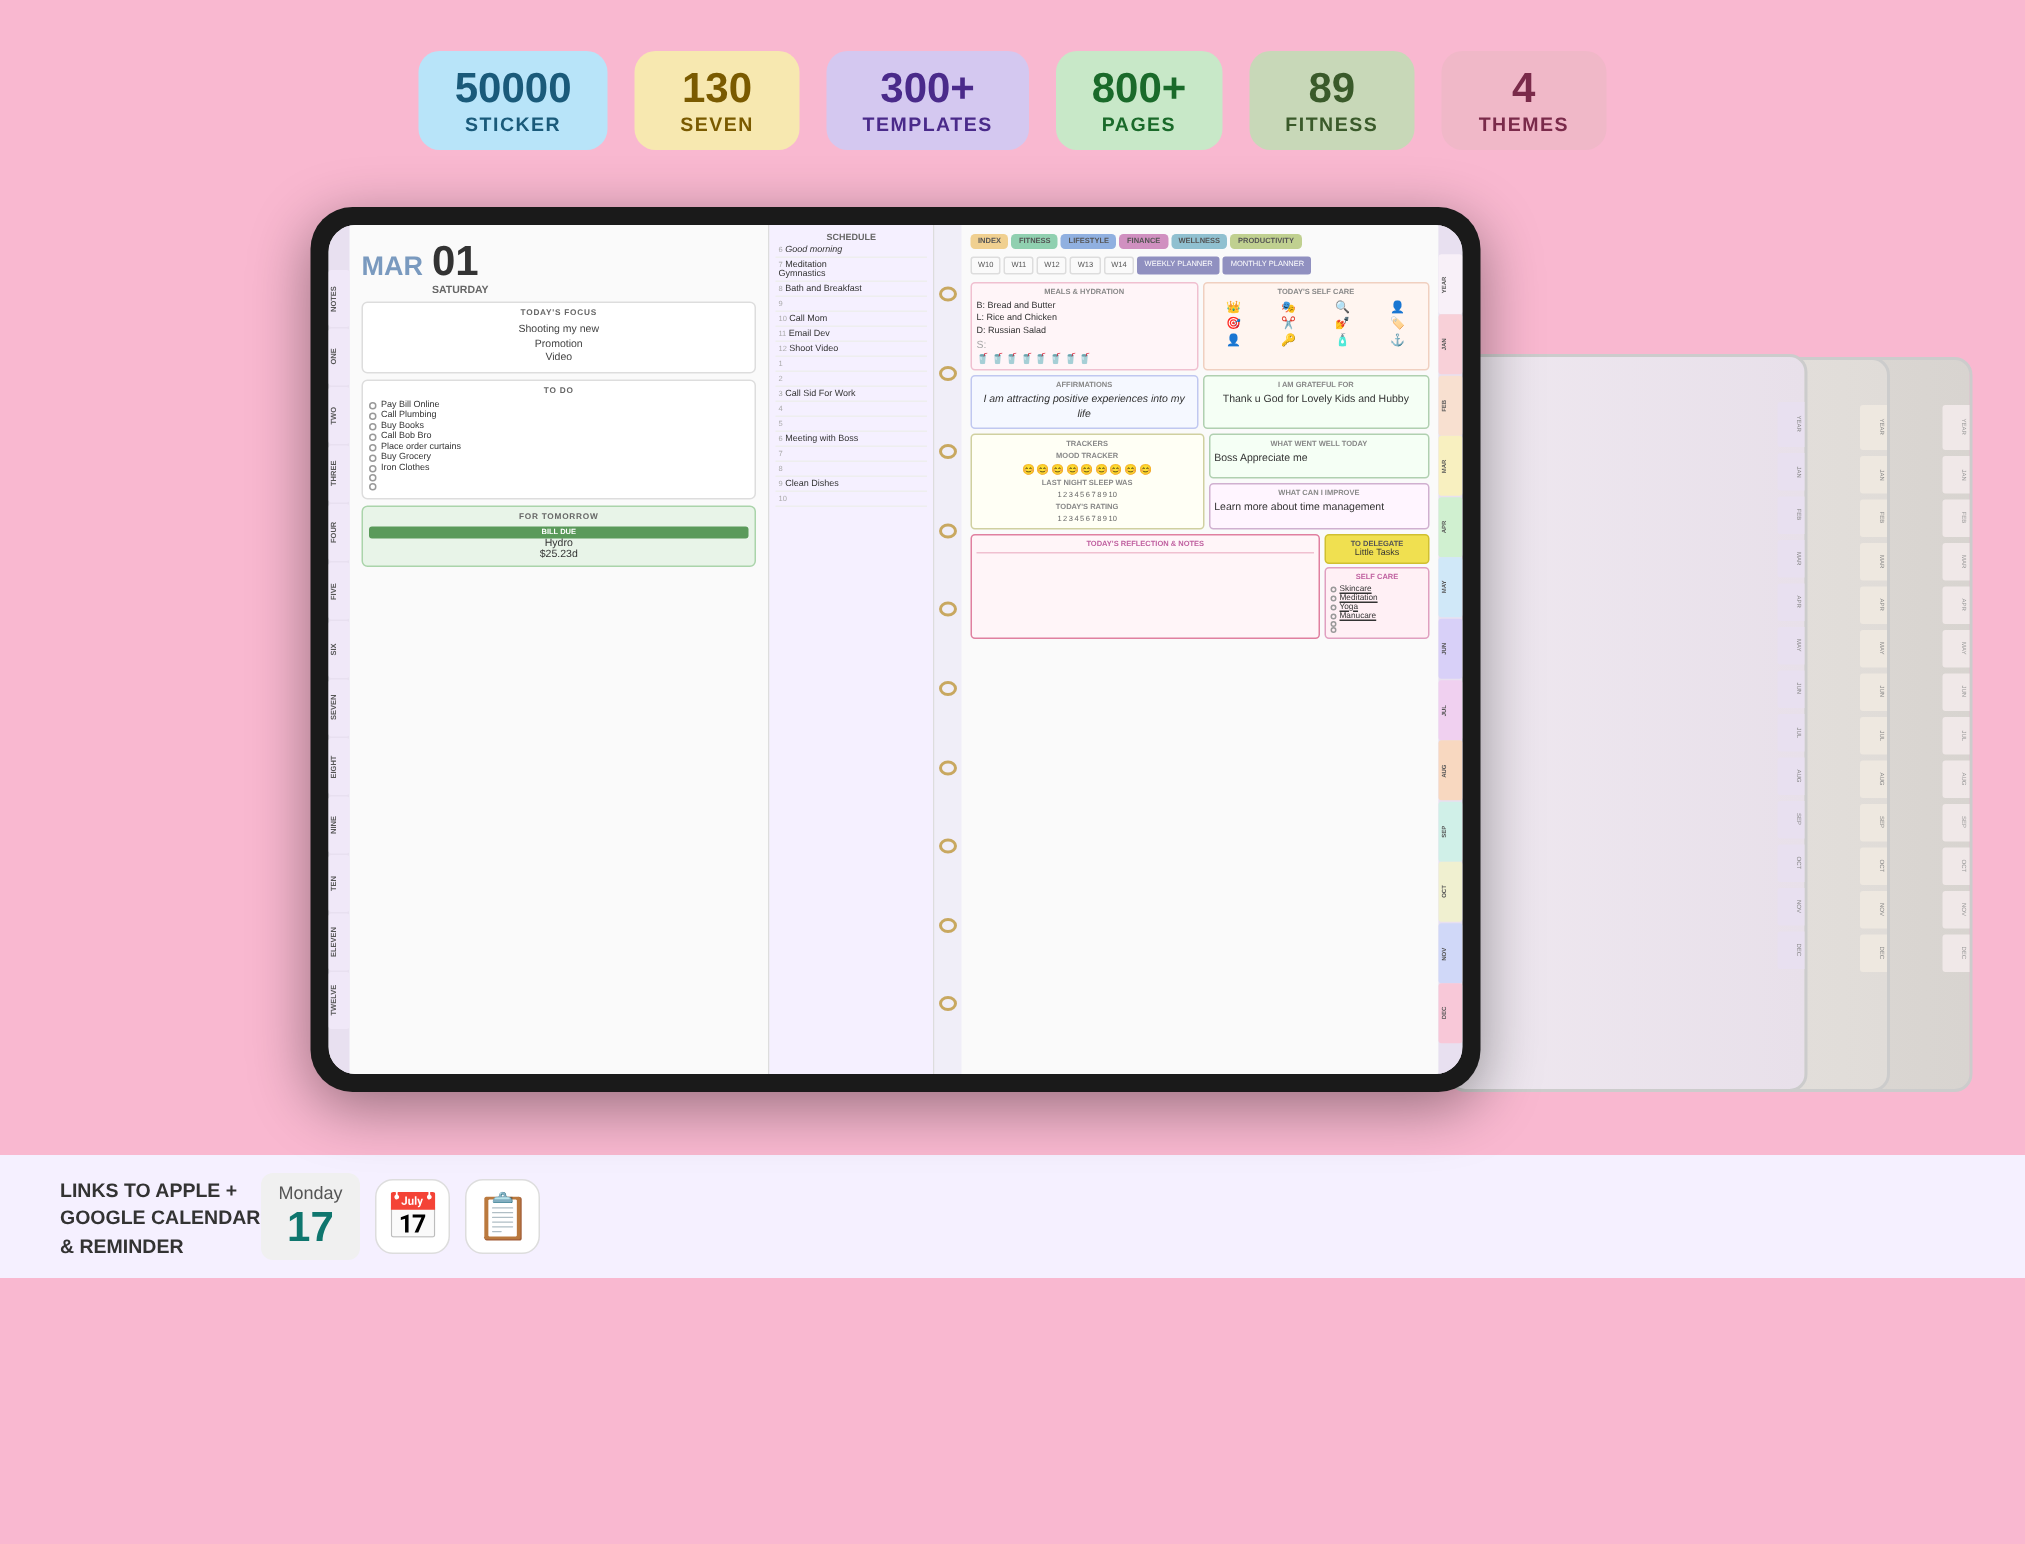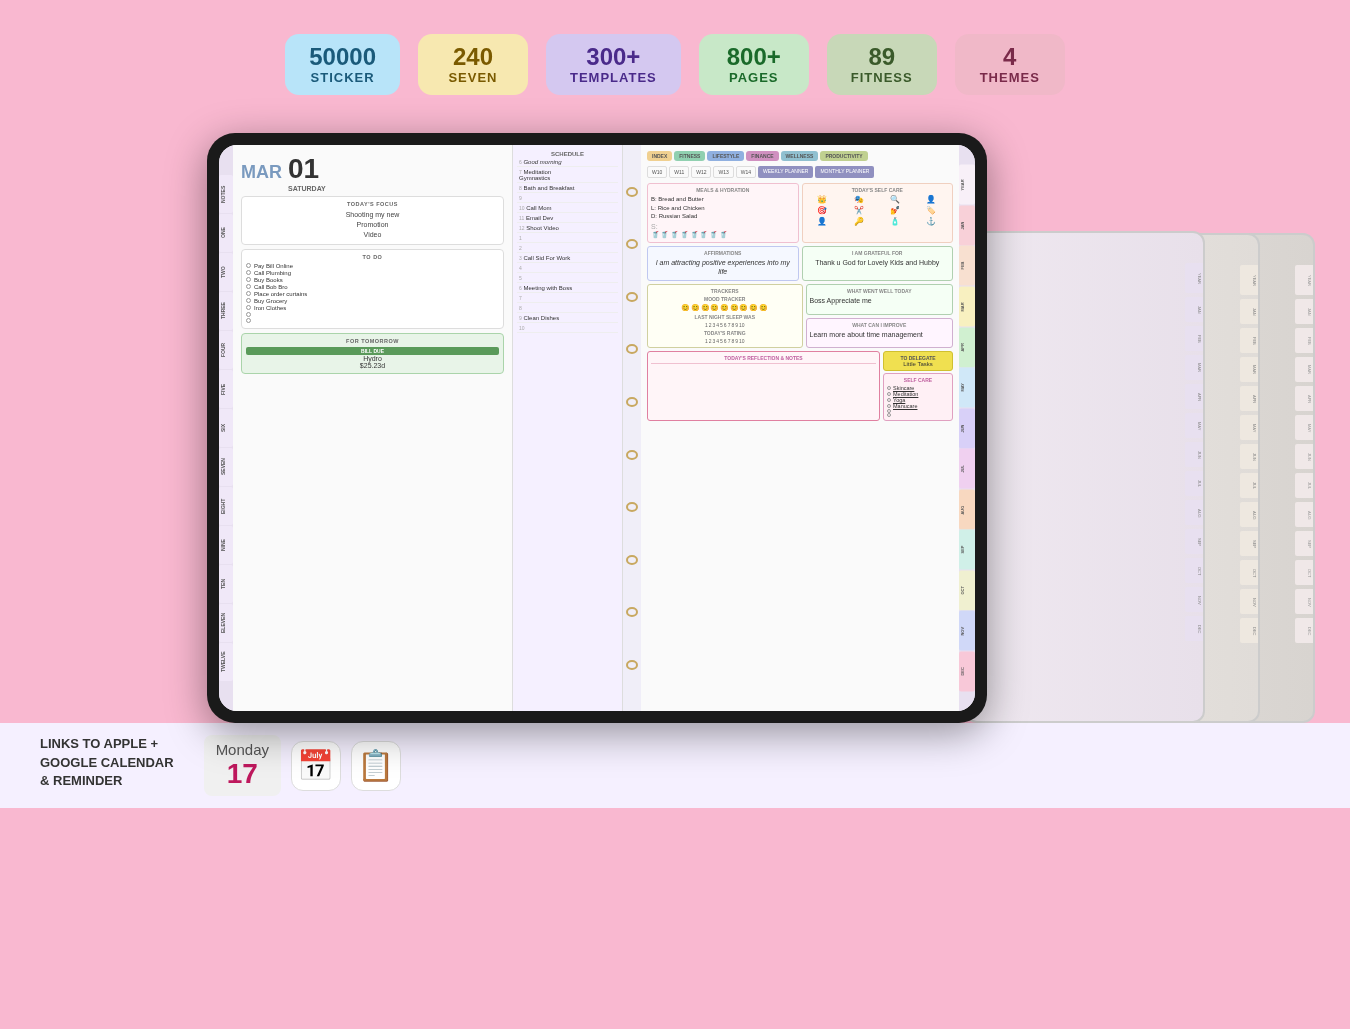--- a/index.html
+++ b/index.html
@@ -49,21 +49,21 @@
       justify-content: center;
       margin: 14px 0 18px 0;
     }
     .stat-badge {
       border-radius: 14px;
       padding: 10px 24px;
       text-align: center;
       min-width: 110px;
     }
     .stat-badge .stat-number {
-      font-size: 24px;
+      font-size: 28px;
       font-weight: 900;
       line-height: 1.1;
     }
     .stat-badge .stat-label {
       font-size: 13px;
       font-weight: 700;
       letter-spacing: 1px;
     }
     .badge-blue { background: #b8e4f9; color: #1a5a7a; }
     .badge-yellow { background: #f7e8b0; color: #7a5a00; }
@@ -408,49 +408,49 @@
       height: 4px;
       border: 1px solid #999;
       border-radius: 50%;
     }
 
     
     .bottom-bar {
       background: #f5f0ff;
       padding: 12px 40px;
       display: flex;
-      align-items: flex-start;
-      gap: 30px;
+      align-items: flex-end;
       width: 100%;
+      margin-top: 42px;
     }
     .bottom-links-text {
       font-size: 13px;
       font-weight: 700;
       color: #333;
       line-height: 1.4;
     }
     .app-icons {
       display: flex;
       gap: 10px;
       align-items: center;
     }
     .app-date-box {
       background: #f0f0f0;
       border-radius: 8px;
       padding: 6px 12px;
       text-align: center;
     }
     .app-date-day {
-      font-size: 15px;
+      font-size: 12px;
       color: #555;
     }
     .app-date-num {
       font-size: 28px;
       font-weight: 700;
-      color: #be185d;
+      color: #0f766e;
     }
     .app-icon-box {
       width: 50px;
       height: 50px;
       border-radius: 12px;
       display: flex;
       align-items: center;
       justify-content: center;
       font-size: 26px;
     }
@@ -497,21 +497,21 @@
 
 <div class="main-container">
 
 
   <div class="stats-row">
     <div class="stat-badge badge-blue">
       <div class="stat-number">50000</div>
       <div class="stat-label">STICKER</div>
     </div>
     <div class="stat-badge badge-yellow">
-      <div class="stat-number">240</div>
+      <div class="stat-number">130</div>
       <div class="stat-label">SEVEN</div>
     </div>
     <div class="stat-badge badge-purple">
       <div class="stat-number">300+</div>
       <div class="stat-label">TEMPLATES</div>
     </div>
     <div class="stat-badge badge-green">
       <div class="stat-number">800+</div>
       <div class="stat-label">PAGES</div>
     </div>

